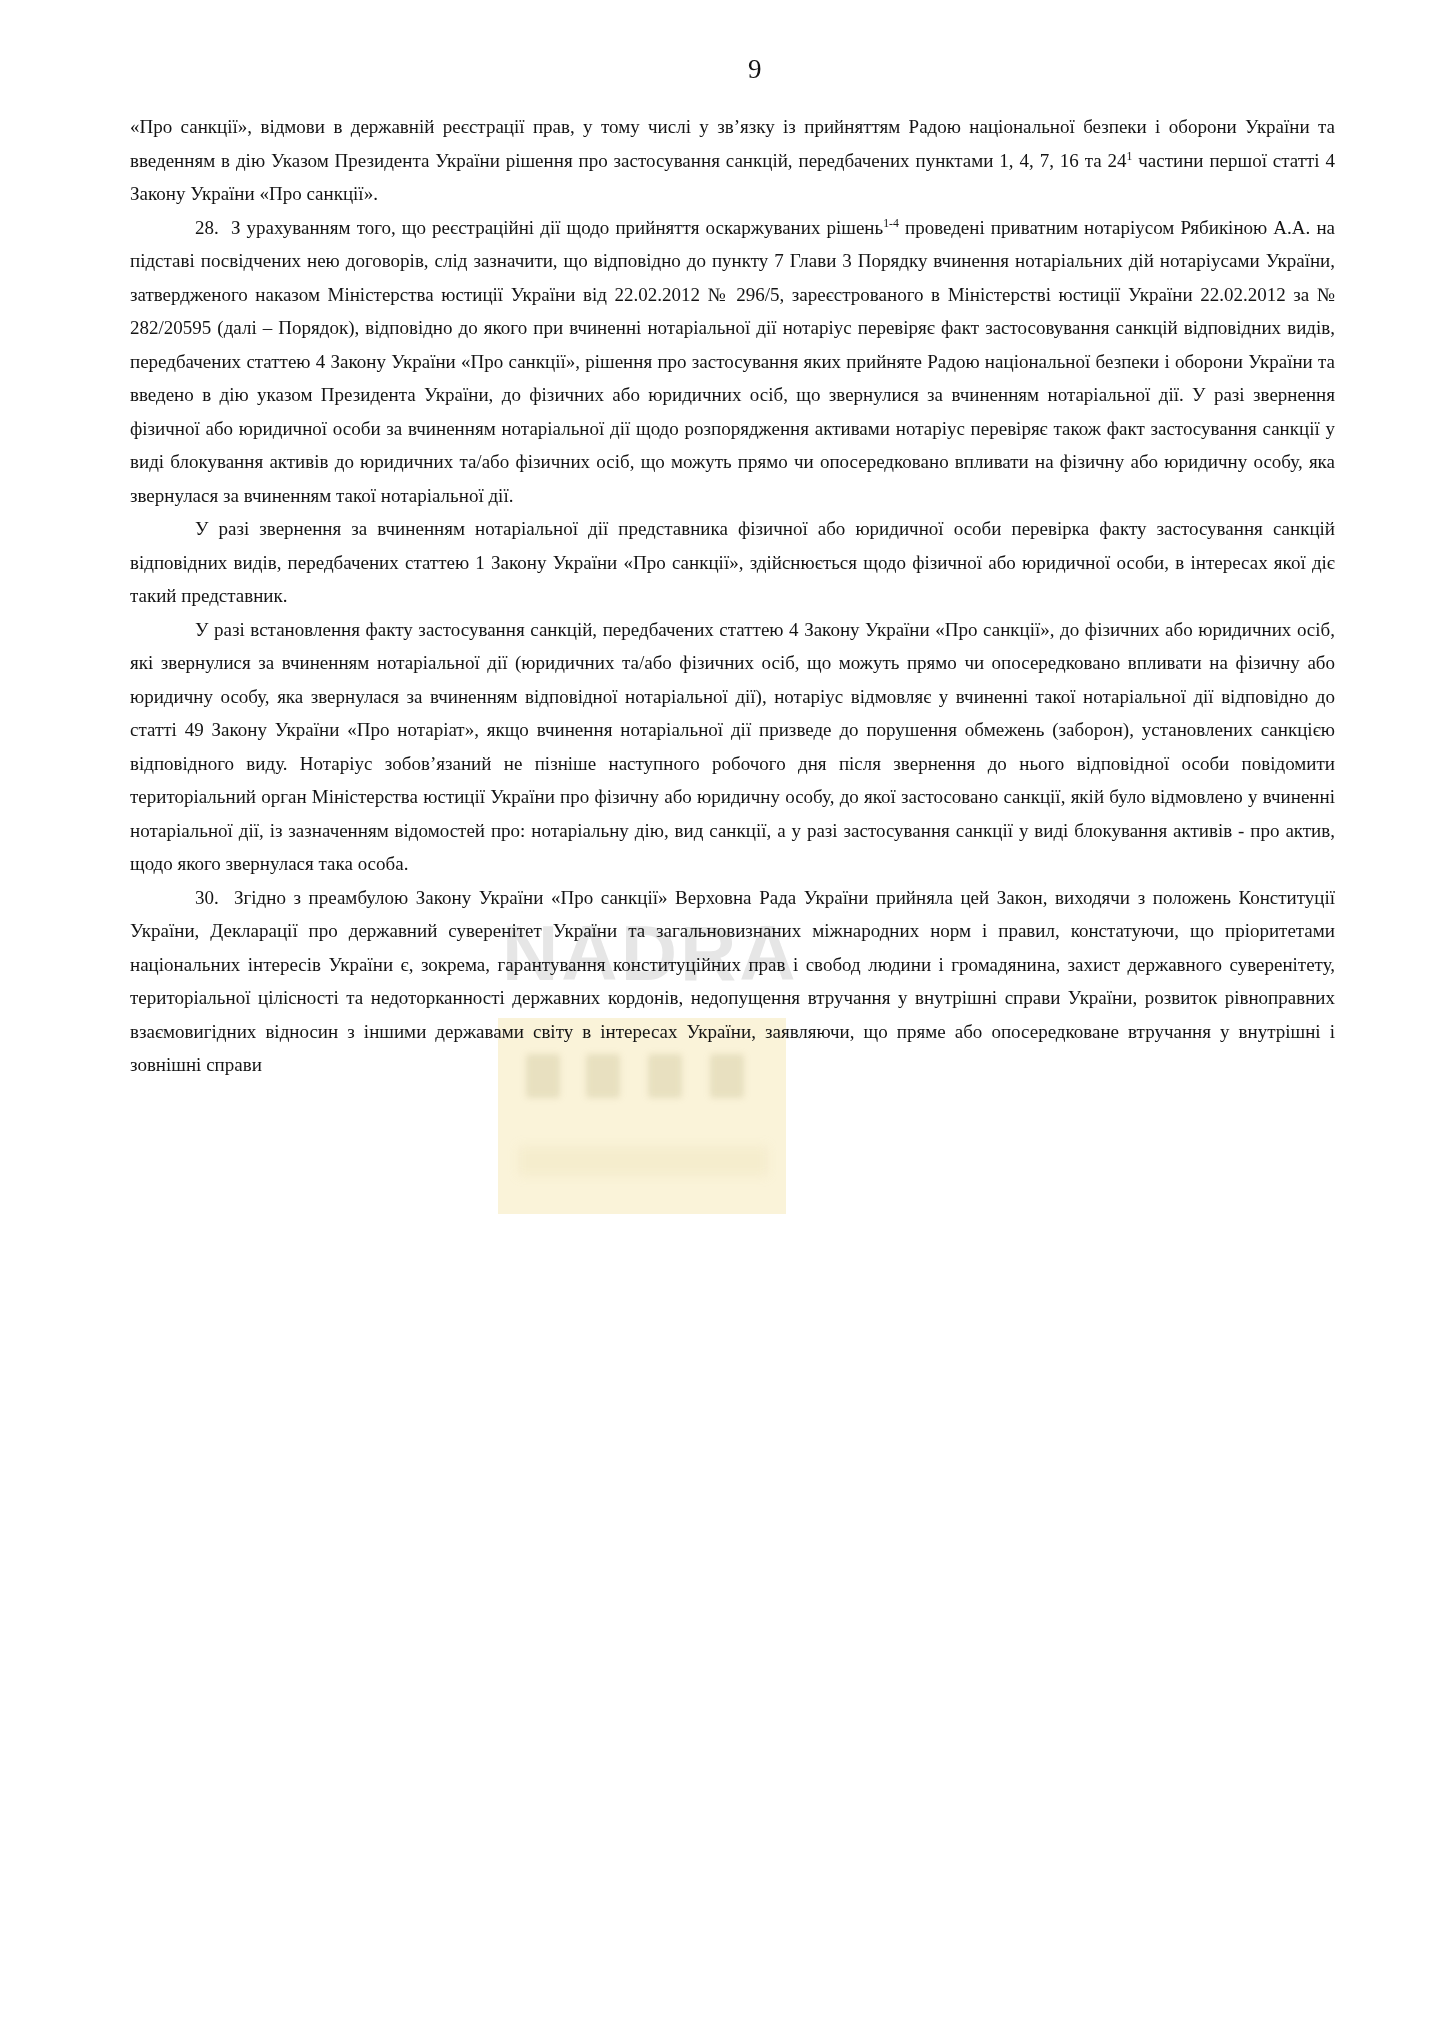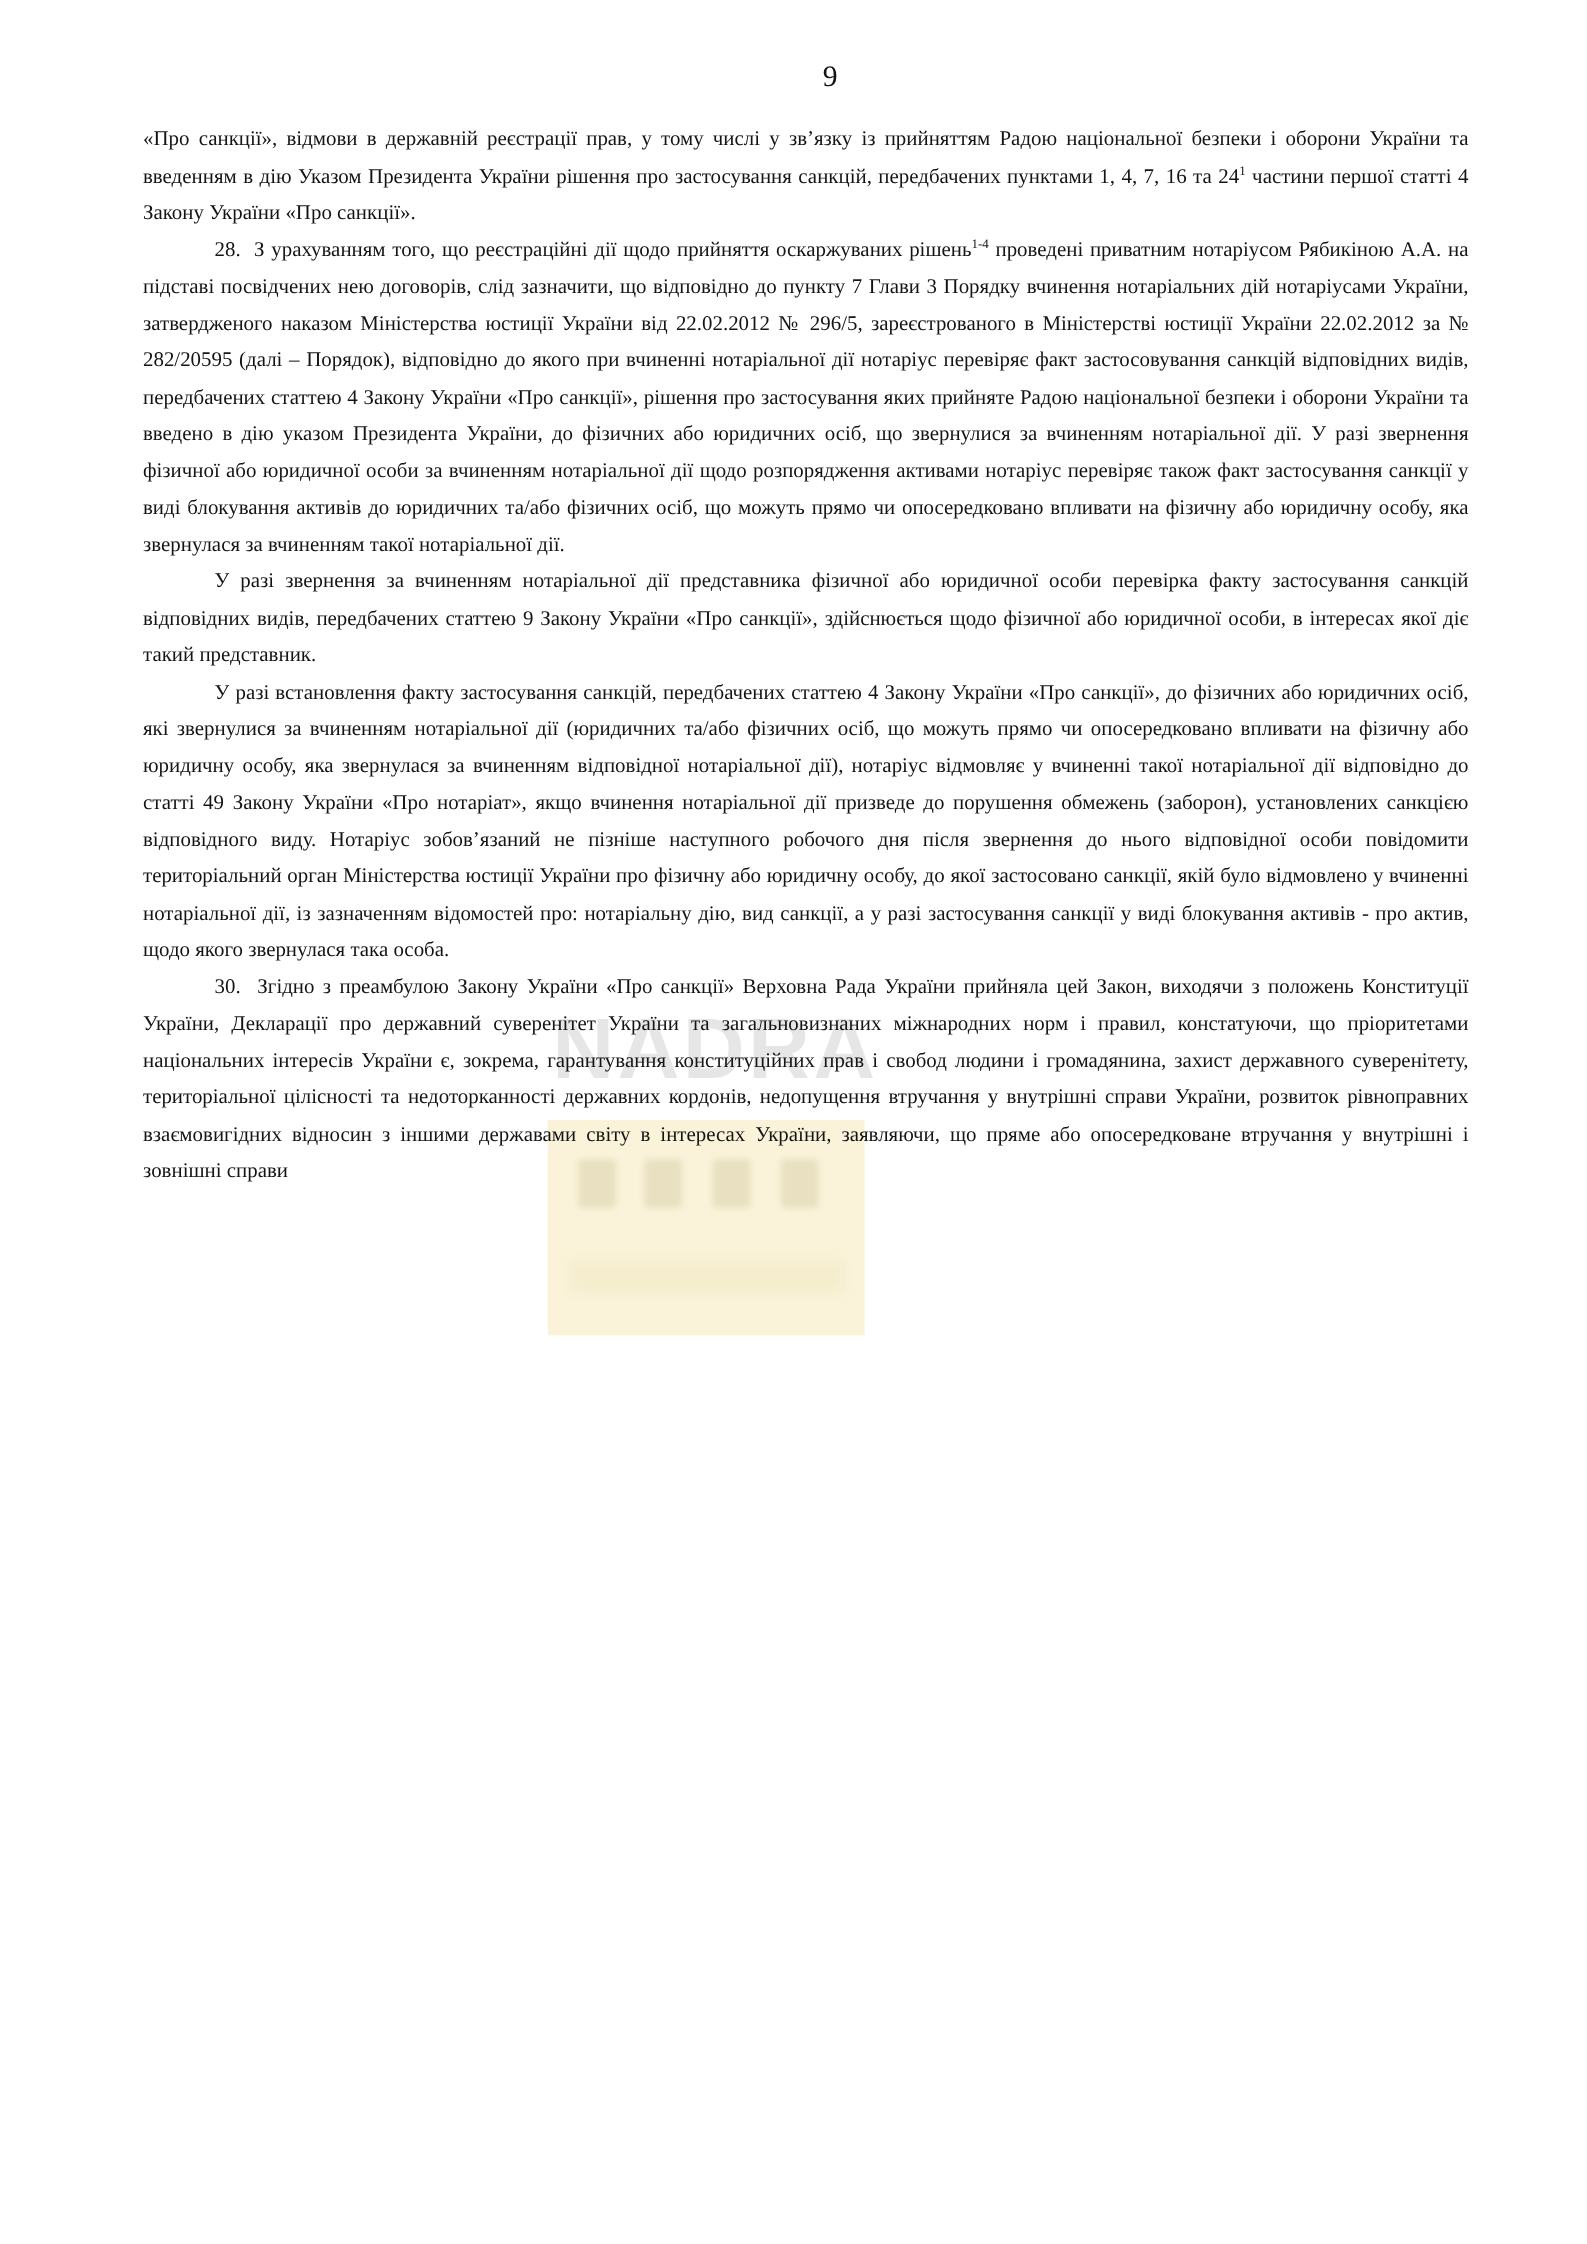--- a/index.html
+++ b/index.html
@@ -103,18 +103,18 @@
       <div class="ghost g4"></div>
       <div class="ghost g5"></div>
     </div>
   </div>
 
   <div class="page-number">9</div>
 
   <div class="content">
     <p class="plain">«Про санкції», відмови в державній реєстрації прав, у тому числі у зв’язку із прийняттям Радою національної безпеки і оборони України та введенням в дію Указом Президента України рішення про застосування санкцій, передбачених пунктами 1, 4, 7, 16 та 24<sup>1</sup> частини першої статті 4 Закону України «Про санкції».</p>
     <p class="indent">28.&nbsp;&nbsp;З урахуванням того, що реєстраційні дії щодо прийняття оскаржуваних рішень<sup>1-4</sup> проведені приватним нотаріусом Рябикіною А.А. на підставі посвідчених нею договорів, слід зазначити, що відповідно до пункту 7 Глави 3 Порядку вчинення нотаріальних дій нотаріусами України, затвердженого наказом Міністерства юстиції України від 22.02.2012 № 296/5, зареєстрованого в Міністерстві юстиції України 22.02.2012 за № 282/20595 (далі – Порядок), відповідно до якого при вчиненні нотаріальної дії нотаріус перевіряє факт застосовування санкцій відповідних видів, передбачених статтею 4 Закону України «Про санкції», рішення про застосування яких прийняте Радою національної безпеки і оборони України та введено в дію указом Президента України, до фізичних або юридичних осіб, що звернулися за вчиненням нотаріальної дії. У разі звернення фізичної або юридичної особи за вчиненням нотаріальної дії щодо розпорядження активами нотаріус перевіряє також факт застосування санкції у виді блокування активів до юридичних та/або фізичних осіб, що можуть прямо чи опосередковано впливати на фізичну або юридичну особу, яка звернулася за вчиненням такої нотаріальної дії.</p>
-    <p class="indent">У разі звернення за вчиненням нотаріальної дії представника фізичної або юридичної особи перевірка факту застосування санкцій відповідних видів, передбачених статтею 9 Закону України «Про санкції», здійснюється щодо фізичної або юридичної особи, в інтересах якої діє такий представник.</p>
+    <p class="indent">У разі звернення за вчиненням нотаріальної дії представника фізичної або юридичної особи перевірка факту застосування санкцій відповідних видів, передбачених статтею 1 Закону України «Про санкції», здійснюється щодо фізичної або юридичної особи, в інтересах якої діє такий представник.</p>
     <p class="indent">У разі встановлення факту застосування санкцій, передбачених статтею 4 Закону України «Про санкції», до фізичних або юридичних осіб, які звернулися за вчиненням нотаріальної дії (юридичних та/або фізичних осіб, що можуть прямо чи опосередковано впливати на фізичну або юридичну особу, яка звернулася за вчиненням відповідної нотаріальної дії), нотаріус відмовляє у вчиненні такої нотаріальної дії відповідно до статті 49 Закону України «Про нотаріат», якщо вчинення нотаріальної дії призведе до порушення обмежень (заборон), установлених санкцією відповідного виду. Нотаріус зобов’язаний не пізніше наступного робочого дня після звернення до нього відповідної особи повідомити територіальний орган Міністерства юстиції України про фізичну або юридичну особу, до якої застосовано санкції, якій було відмовлено у вчиненні нотаріальної дії, із зазначенням відомостей про: нотаріальну дію, вид санкції, а у разі застосування санкції у виді блокування активів - про актив, щодо якого звернулася така особа.</p>
     <p class="indent">30.&nbsp;&nbsp;Згідно з преамбулою Закону України «Про санкції» Верховна Рада України прийняла цей Закон, виходячи з положень Конституції України, Декларації про державний суверенітет України та загальновизнаних міжнародних норм і правил, констатуючи, що пріоритетами національних інтересів України є, зокрема, гарантування конституційних прав і свобод людини і громадянина, захист державного суверенітету, територіальної цілісності та недоторканності державних кордонів, недопущення втручання у внутрішні справи України, розвиток рівноправних взаємовигідних відносин з іншими державами світу в інтересах України, заявляючи, що пряме або опосередковане втручання у внутрішні і зовнішні справи</p>
   </div>
 
 </div>
 
 </body></html>

